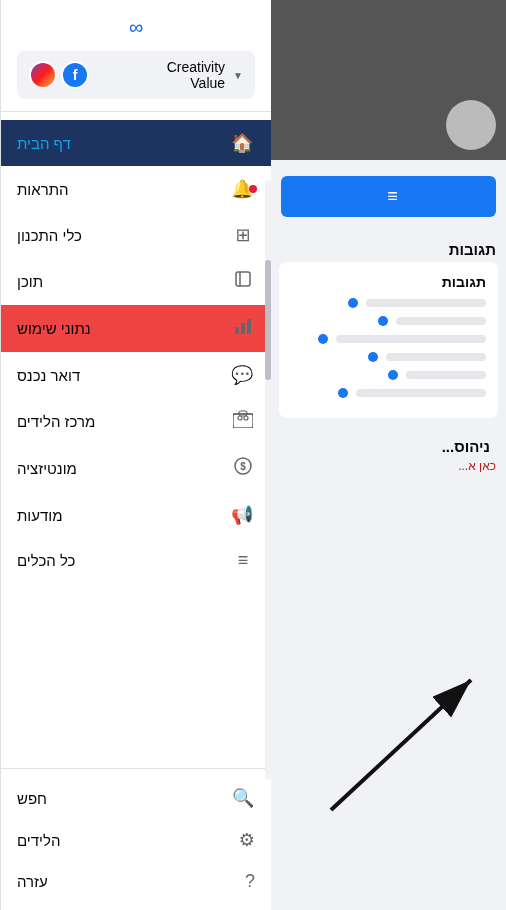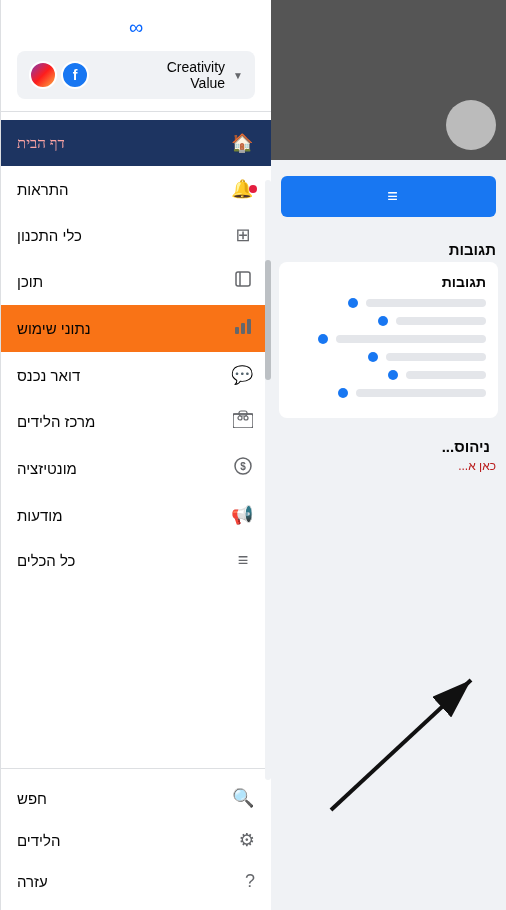--- a/index.html
+++ b/index.html
@@ -260,37 +260,36 @@
       background: #1d3461;
       color: white;
     }
 
     .nav-item-label {
       font-size: 15px;
       font-weight: 500;
     }
 
     .nav-item.active .nav-item-label {
-      color: #fca5a5;
-      font-family: Liberation Serif, serif;
+      color: #0ea5e9;
     }
 
     .nav-icon {
       font-size: 18px;
       color: #65676b;
       width: 24px;
       text-align: center;
     }
 
     .nav-item.active .nav-icon {
       color: white;
     }
 
     .nav-item.highlighted {
-      background: #f97316;
+      background: #ef4444;
     }
 
     .red-dot {
       width: 8px;
       height: 8px;
       background: #e41e3f;
       border-radius: 50%;
       position: absolute;
       right: 14px;
       top: 50%;

